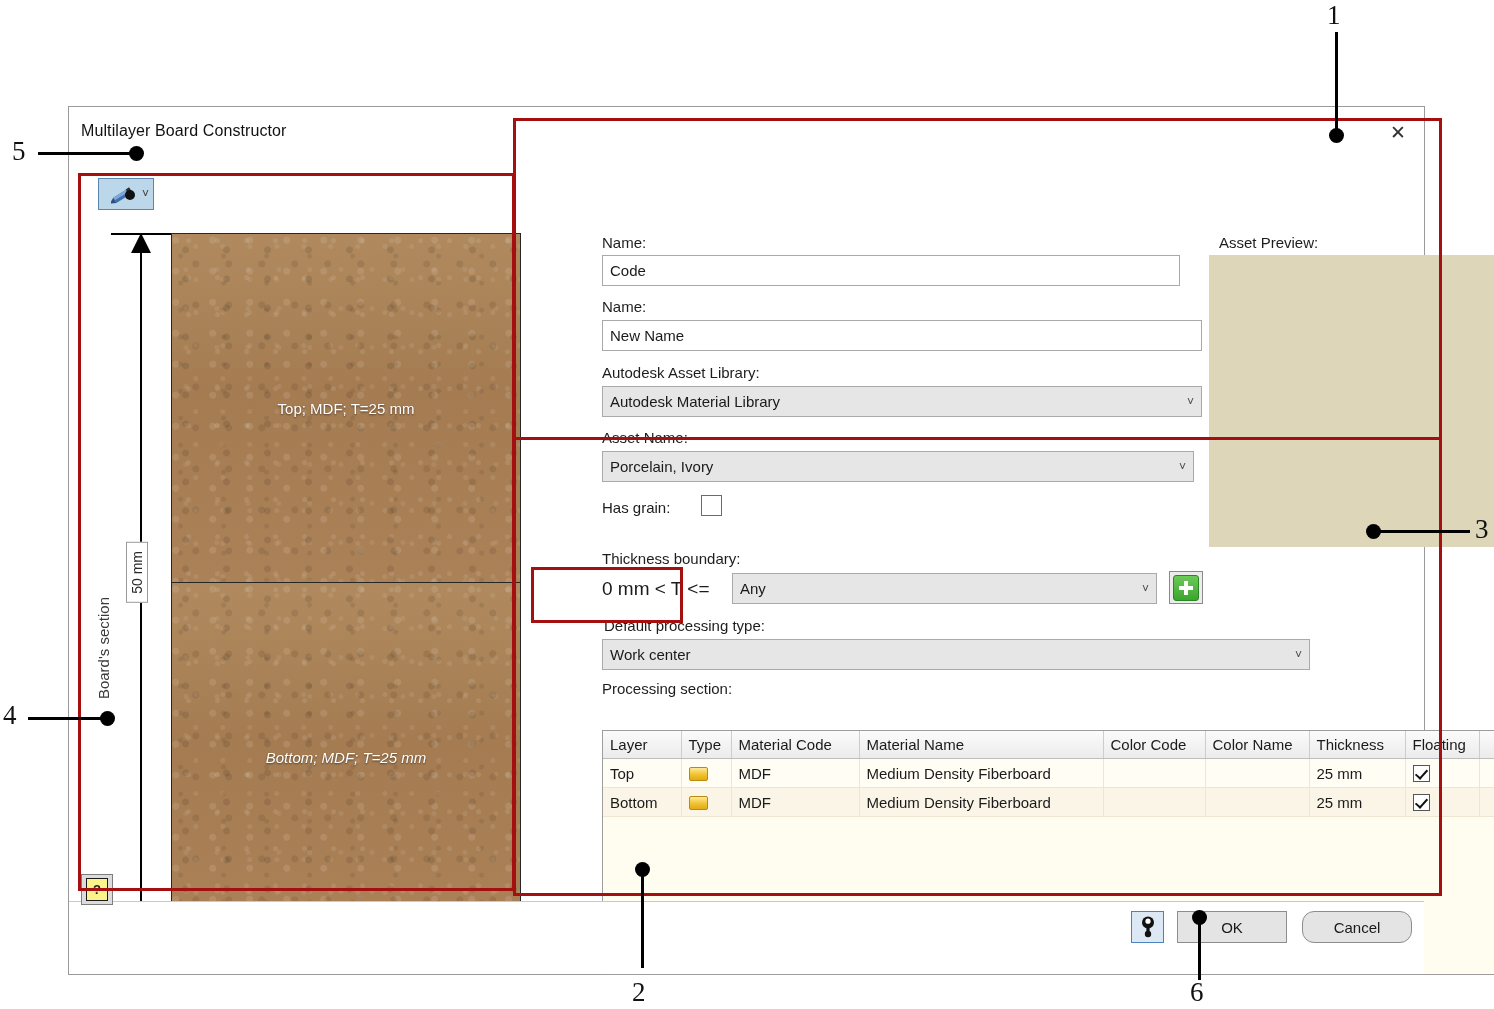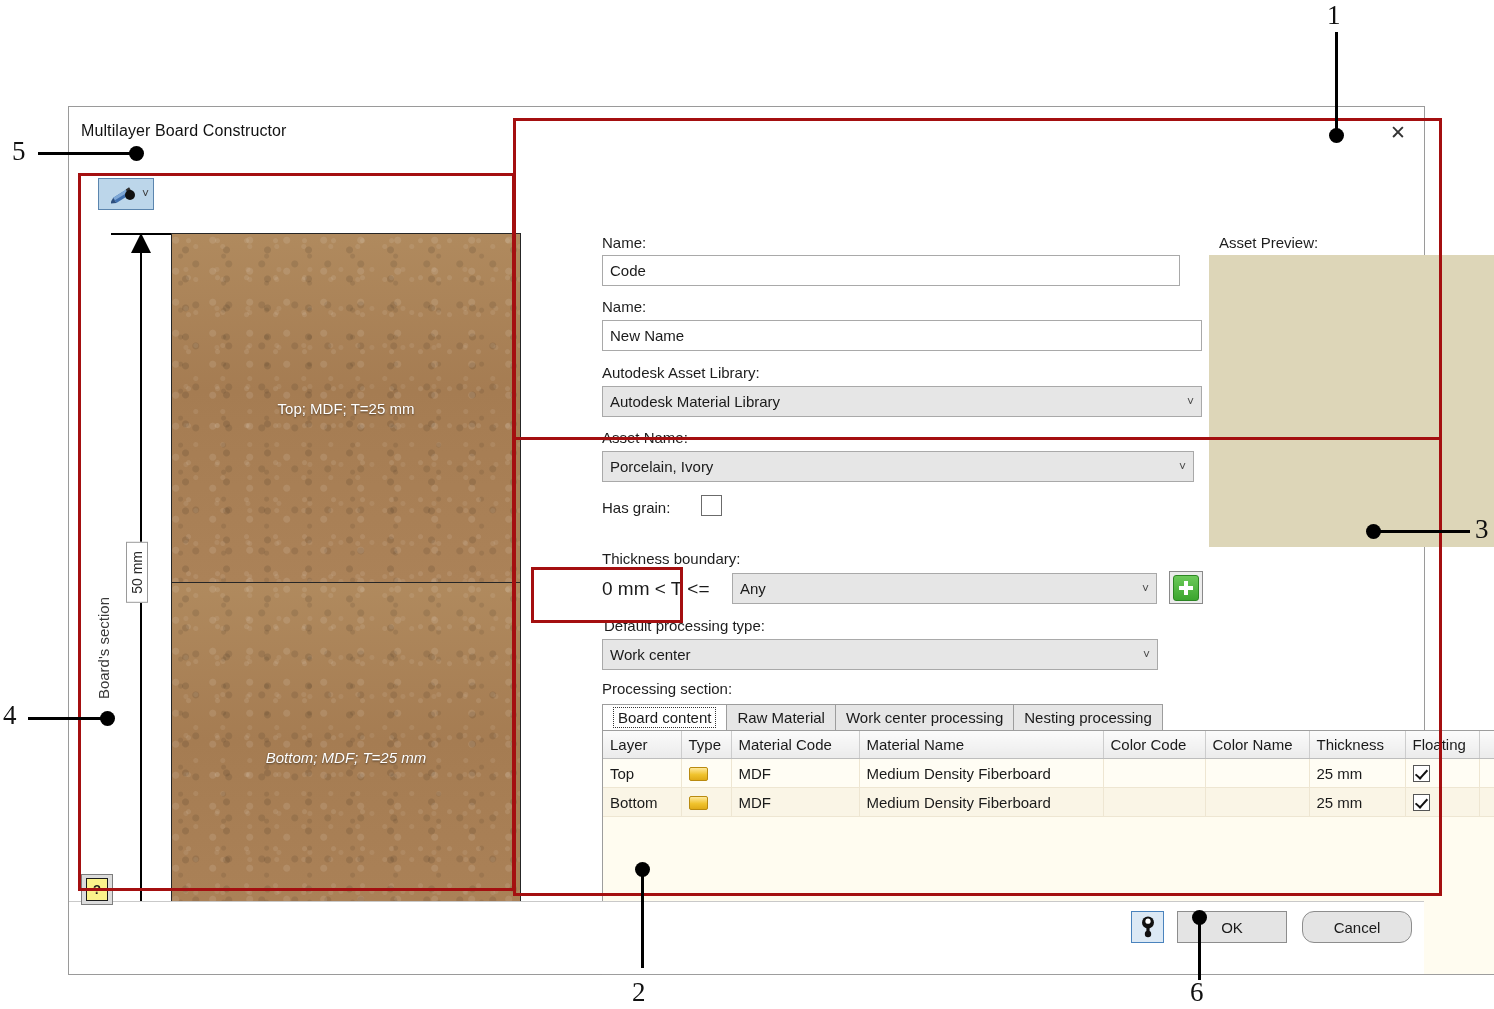--- a/index.html
+++ b/index.html
@@ -145,21 +145,21 @@
     background:linear-gradient(180deg,#6cc95a 0%,#3ba52e 100%);
     border:1px solid #2c8523;position:relative;
   }
   #add-boundary-btn .plus-sq:before,#add-boundary-btn .plus-sq:after{
     content:"";position:absolute;background:#fff;
   }
   #add-boundary-btn .plus-sq:before{left:5px;top:10.5px;width:14px;height:4px;}
   #add-boundary-btn .plus-sq:after{left:10px;top:5.5px;width:4px;height:14px;}
 
   #proctype-label{position:absolute;left:75px;top:458px;}
-  #proctype-select{position:absolute;left:73px;top:480px;width:556px;gap:40px;}
+  #proctype-select{position:absolute;left:73px;top:480px;width:708px;gap:40px;}
 
   #procset-label{position:absolute;left:73px;top:521px;}
 
   
   #tabs{position:absolute;left:73px;top:545px;display:flex;align-items:flex-end;}
   .tab{
     height:26px;padding:0 10px;box-sizing:border-box;
     display:flex;align-items:center;font-size:15px;color:#1a1a1a;
     background:#e6e6e6;border:1px solid #9d9d9d;border-bottom:none;cursor:pointer;
     margin-right:-1px;
@@ -321,34 +321,20 @@
     </div>
 
     <div class="fld-label" id="proctype-label">Default processing type:</div>
     <div class="sel-input" id="proctype-select">
       <span>Work center</span>
       <span class="chev">˅</span>
     </div>
 
     <div class="fld-label" id="procset-label">Processing section:</div>
 
-    <div id="tabs">
-      <div class="tab active">
-        <span class="focus-ring">Board content</span>
-      </div>
-      <div class="tab">
-        <span>Raw Material</span>
-      </div>
-      <div class="tab">
-        <span>Work center processing</span>
-      </div>
-      <div class="tab">
-        <span>Nesting processing</span>
-      </div>
-    </div>
 
     <div id="grid">
       <table>
         <colgroup>
           <col style="width:78px">
             <col style="width:50px">
             <col style="width:128px">
           <col style="width:244px">
             <col style="width:102px">
             <col style="width:104px">

